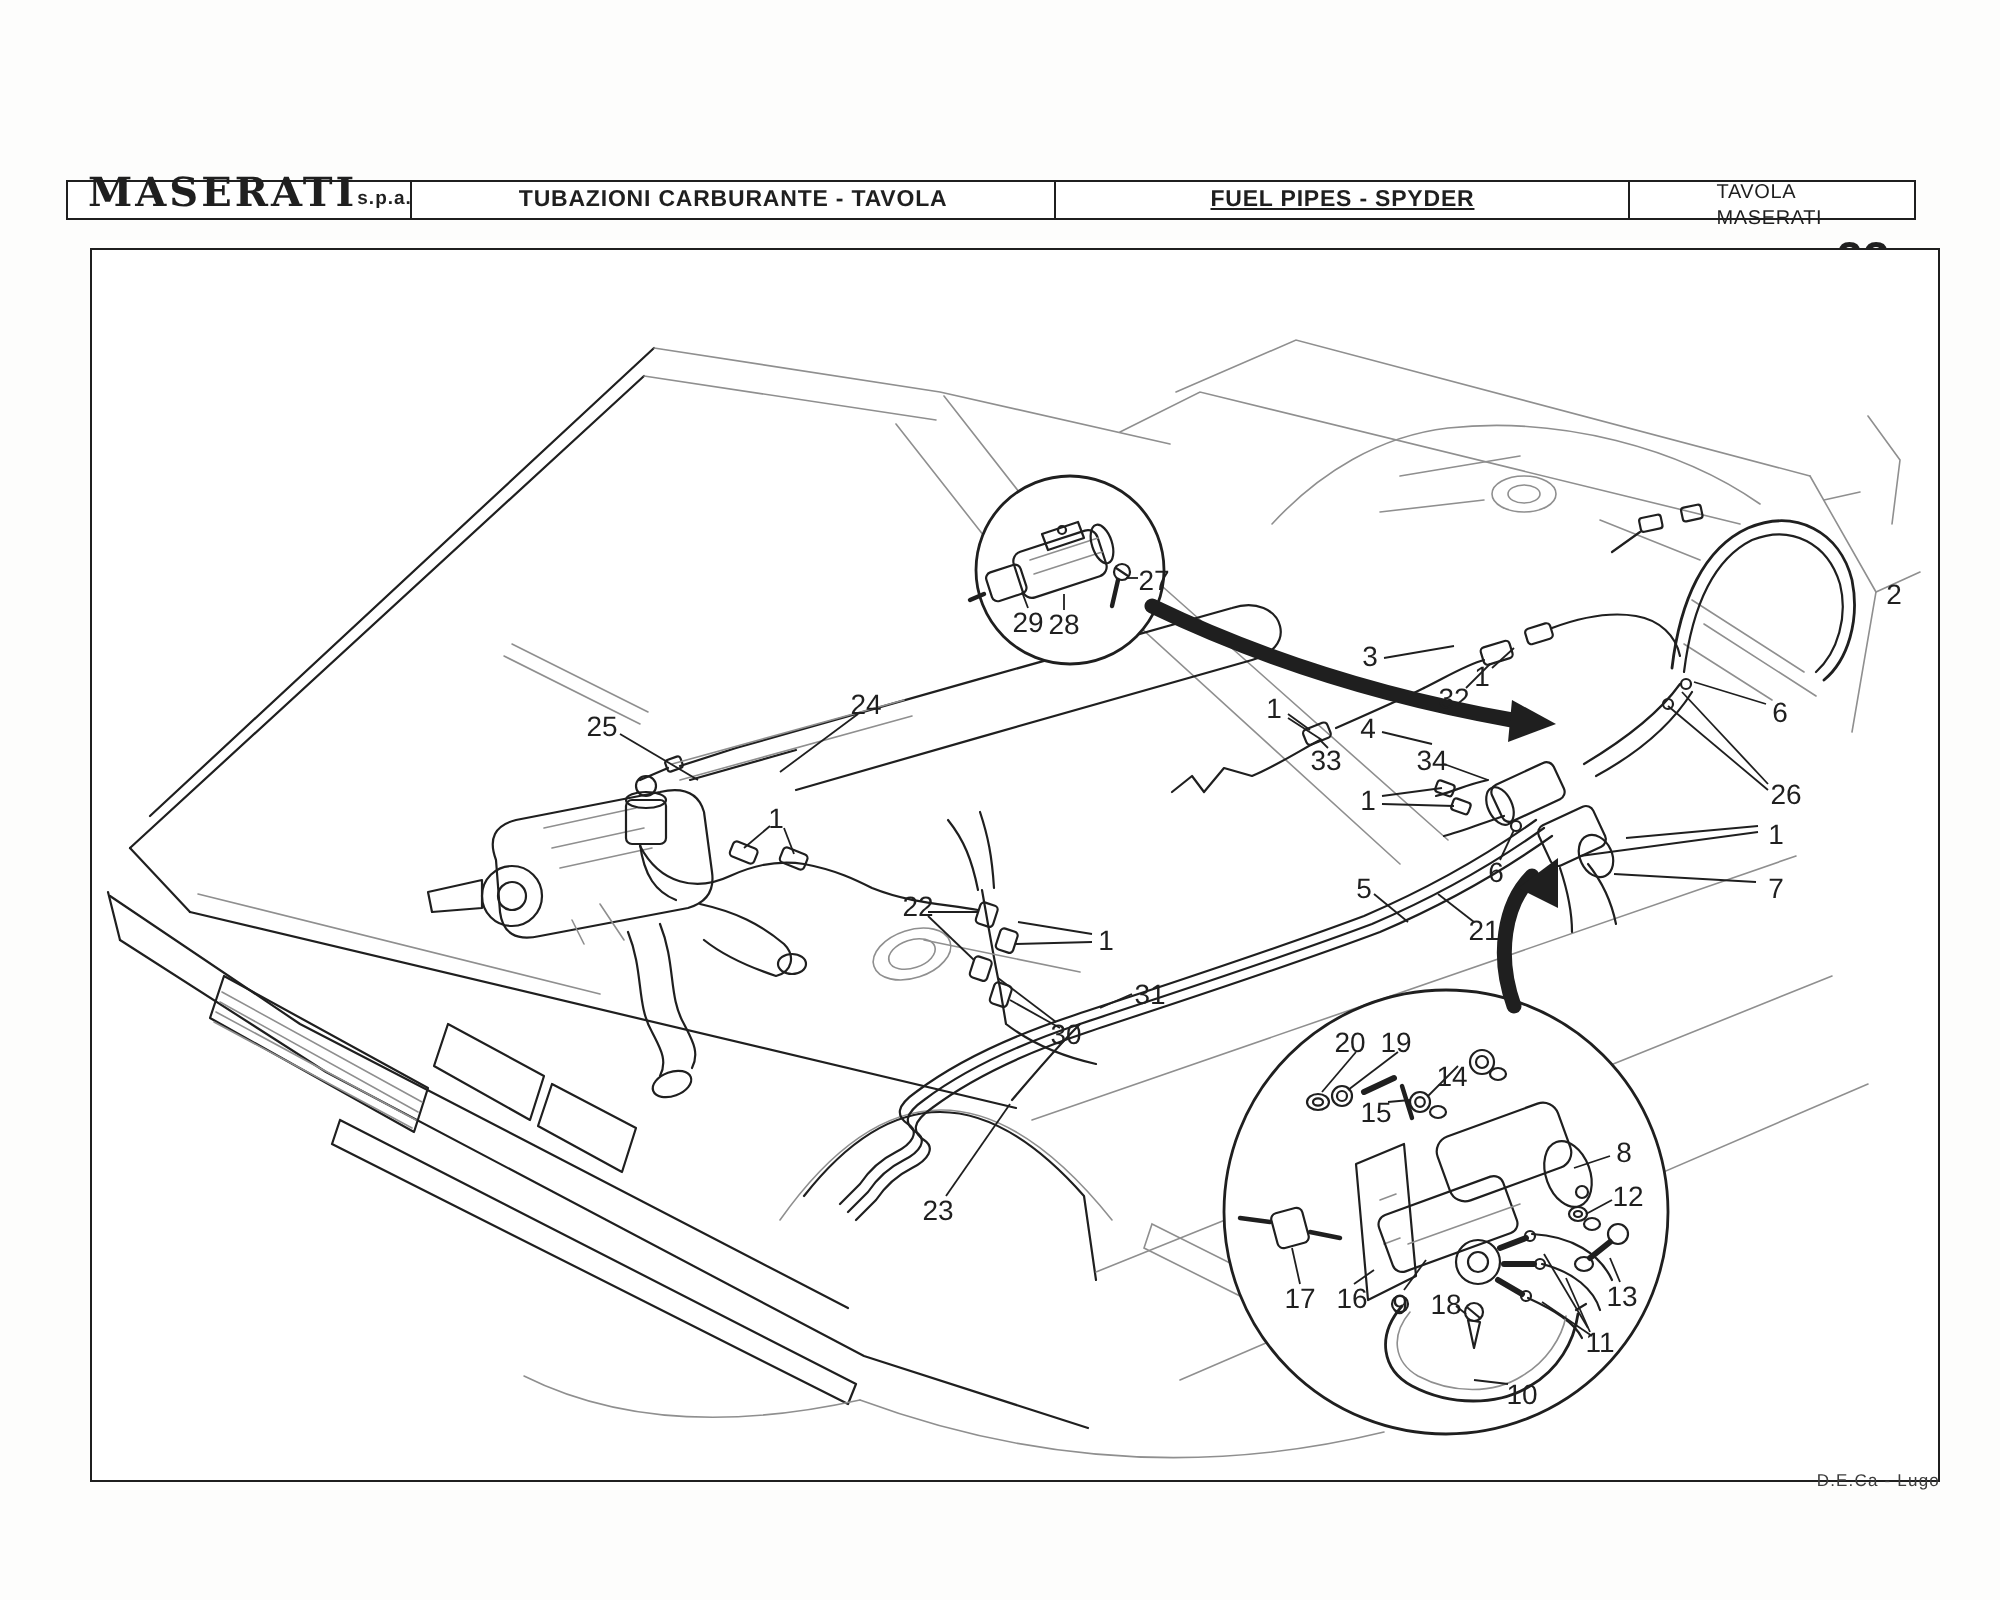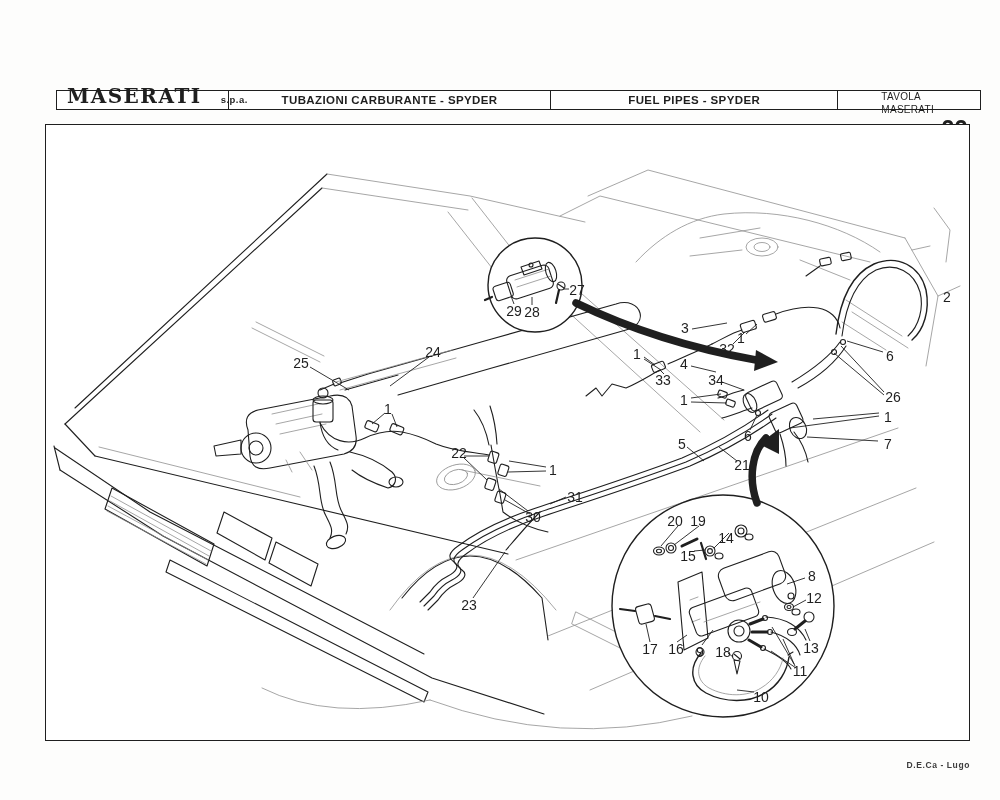--- a/index.html
+++ b/index.html
@@ -1,32 +1,32 @@
 <!DOCTYPE html>
 <html style="--ink: #1f1f1f; --faint: #8f8f8f; --paper: #ffffff; --page_bg: #fdfdfc;"><head>
 <meta charset="utf-8">
 <style>
   html,body{margin:0;padding:0;background:#e8e8e8;}
   .page{position:relative;width:1000px;height:800px;margin:0 auto;background:var(--page_bg,#fdfdfc);
         font-family:"Liberation Sans",sans-serif;color:var(--ink,#1f1f1f);overflow:hidden;}
-  .header-box{position:absolute;left:56px;top:90px;width:925px;height:20px;
+  .header-box{position:absolute;left:33px;top:90px;width:925px;height:20px;
               border:1.6px solid var(--ink,#1f1f1f);display:flex;box-sizing:border-box;background:var(--paper,#fff);}
   .hcell{box-sizing:border-box;height:100%;display:flex;align-items:center;}
   .hcell.brand{width:172px;border-right:1.4px solid var(--ink,#1f1f1f);align-items:flex-end;padding:0 0 3px 10px;}
   .brand-name{font-family:"DejaVu Serif",serif;font-weight:700;font-size:20px;letter-spacing:1.5px;line-height:1;}
-  .brand-suffix{font-size:9.5px;font-weight:700;margin-left:19px;margin-bottom:1px;letter-spacing:.5px;}
+  .brand-suffix{font-size:9.5px;font-weight:700;margin-left:0;margin-bottom:1px;letter-spacing:.5px;}
   .hcell.title-it{width:323px;border-right:1.4px solid var(--ink,#1f1f1f);justify-content:center;}
-  .hcell.title-en{width:288px;border-right:1.4px solid var(--ink,#1f1f1f);justify-content:center;}
+  .hcell.title-en{width:288px;border-right:1.4px solid var(--ink,#1f1f1f);justify-content:center;text-decoration:underline;}
   .htitle{font-size:11.5px;font-weight:700;letter-spacing:.4px;}
   .hcell.tavola{width:142px;padding:0 12px 0 9px;flex-direction:column;}
   .tavola-label{font-size:10px;line-height:1.25;letter-spacing:.3px;}
   .drawing-number{margin-left:auto;font-size:23px;font-weight:700;letter-spacing:.5px;}
   .drawing-box{position:absolute;left:45px;top:124px;width:925px;height:617px;
                border:1.6px solid var(--ink,#1f1f1f);box-sizing:border-box;background:var(--paper,#fff);}
-  .credit{position:absolute;top:760px;right:30px;font-size:8.5px;letter-spacing:.6px;color:#3c3c3c;font-weight:bold;}
+  .credit{position:absolute;top:735px;right:30px;font-size:8.5px;letter-spacing:.6px;color:#3c3c3c;}
   svg.diagram{position:absolute;left:0;top:0;}
   .s{stroke:var(--ink,#1f1f1f);stroke-width:1.1;fill:none;stroke-linecap:round;stroke-linejoin:round;}
   .s2{stroke:var(--ink,#1f1f1f);stroke-width:1.4;fill:none;stroke-linecap:round;stroke-linejoin:round;}
   .sw2{stroke-width:2.2;} .sw3{stroke-width:3;}
   .f{stroke:var(--faint,#8f8f8f);stroke-width:.8;fill:none;stroke-linecap:round;}
   .co{fill:var(--paper,#fff);stroke:var(--ink,#1f1f1f);stroke-width:1.4;}
   .arrowline{stroke:var(--ink,#1f1f1f);stroke-width:7.5;fill:none;stroke-linecap:round;}
   .arrowhead{fill:var(--ink,#1f1f1f);stroke:none;}
   .leader{stroke:var(--ink,#1f1f1f);stroke-width:.9;}
   .part-label{font:14px "Liberation Sans",sans-serif;fill:var(--ink,#1f1f1f);text-anchor:middle;}
@@ -35,21 +35,21 @@
 <body>
 
 <div class="page">
 
   <div class="header-box">
     <div class="hcell brand">
       <span class="brand-name">MASERATI</span>
       <span class="brand-suffix">s.p.a.</span>
     </div>
     <div class="hcell title-it">
-      <span class="htitle">TUBAZIONI CARBURANTE - SPYDER</span>
+      <span class="htitle">TUBAZIONI CARBURANTE - TAVOLA</span>
     </div>
     <div class="hcell title-en">
       <span class="htitle">FUEL PIPES - SPYDER</span>
     </div>
     <div class="hcell tavola">
       <div class="tavola-label">
         <div>TAVOLA</div>
         <div>MASERATI</div>
       </div>
       <span class="drawing-number">23</span>

